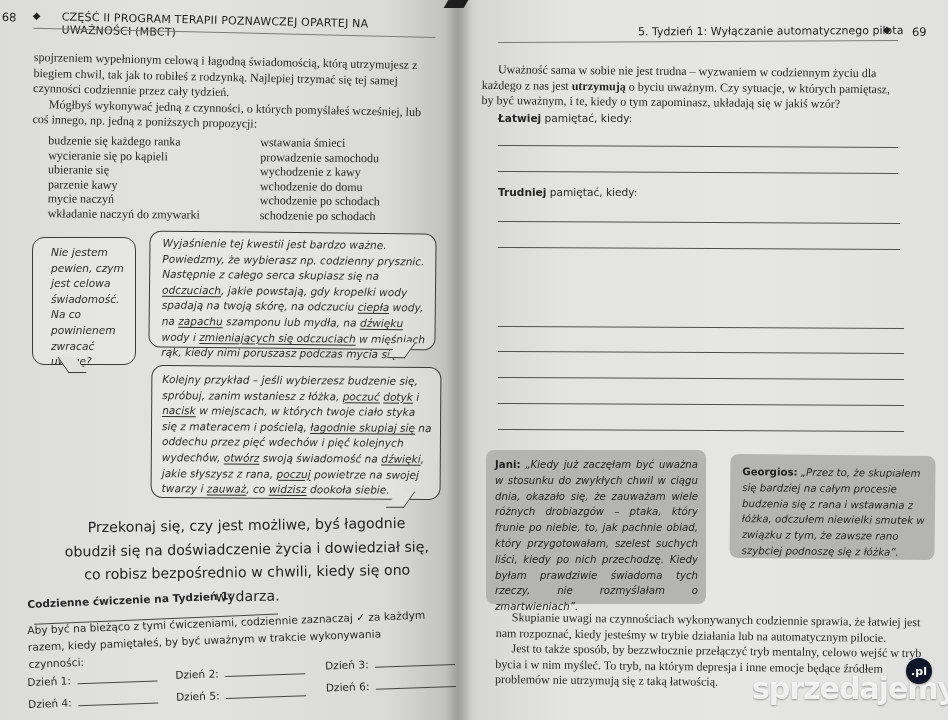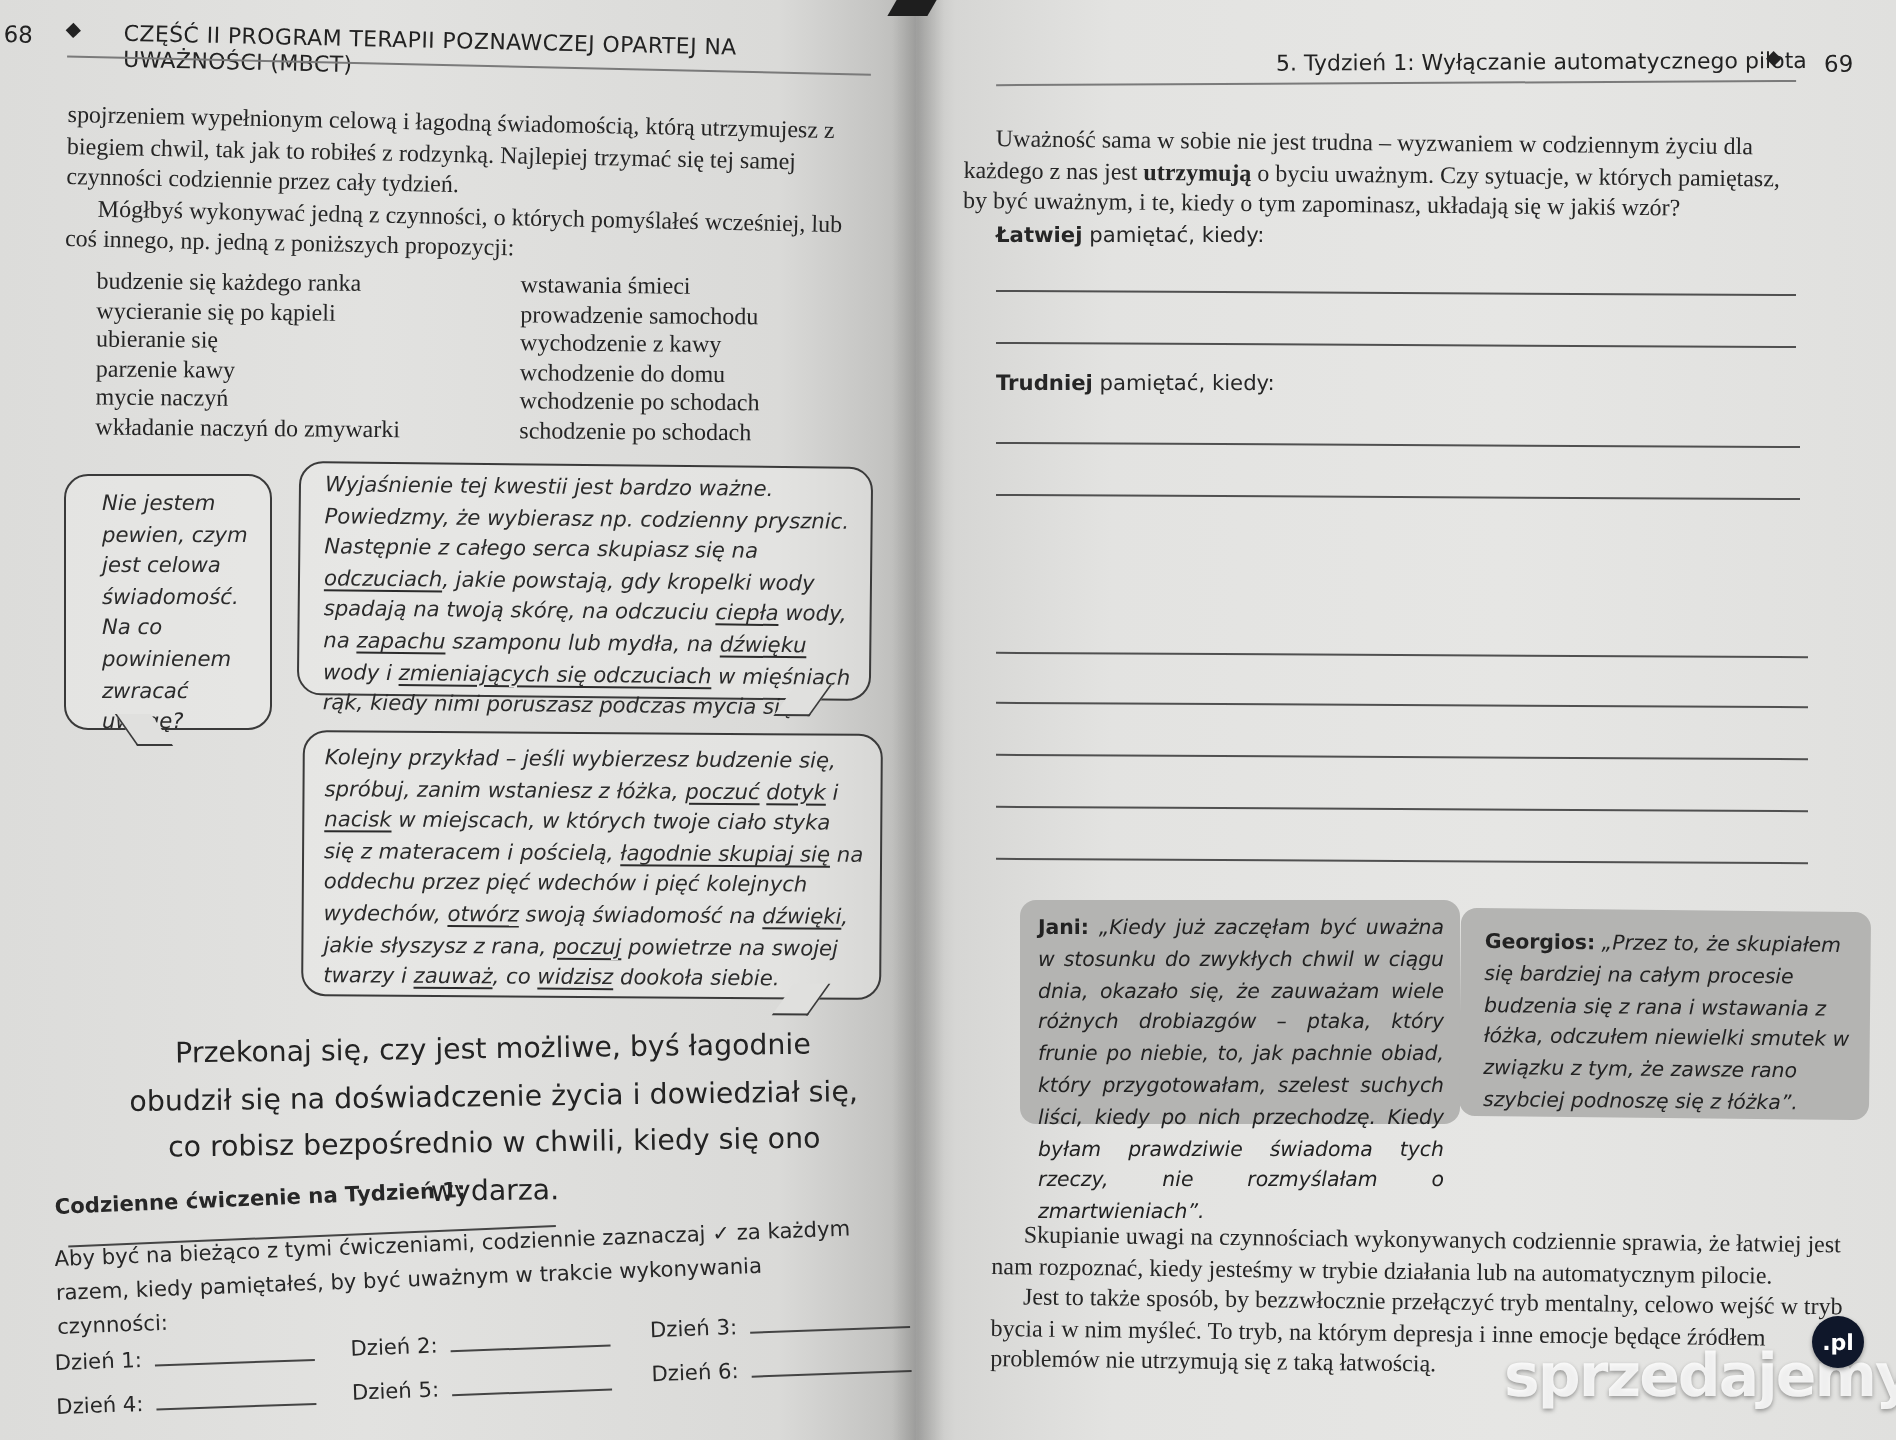--- a/index.html
+++ b/index.html
@@ -88,21 +88,21 @@
   .prompt { position: absolute; font-family: "DejaVu Sans", sans-serif; font-size: 10.6px; color: #262626; }
   .prompt b { font-weight: bold; }
   .write-line { position: absolute; height: 0; border-top: 1px solid #505050; }
   .end-week { position: absolute; left: 40px; top: 262px; width: 412px; font-family: "DejaVu Sans", sans-serif; font-size: 10.3px; line-height: 15.4px; color: #262626; text-align: justify; }
 
   .quote-box {
     position: absolute; background: #b4b4b2; border-radius: 8px;
     font-family: "DejaVu Sans", sans-serif; font-style: oblique; font-size: 10.2px; line-height: 15.8px; color: #222;
   }
   .quote-box b { font-style: normal; font-weight: bold; }
-  .quote-jani { left: 52px; top: 450px; width: 220px; height: 112px; padding: 7px 8px 0 9px; text-align: justify; }
+  .quote-jani { left: 28px; top: 450px; width: 220px; height: 154px; padding: 7px 8px 0 9px; text-align: justify; }
   .quote-georgios { left: 272px; top: 455px; width: 205px; height: 104px; padding: 10px 8px 0 12px; transform: rotate(0.6deg); }
 
   .right-outro { position: absolute; left: 38px; top: 610px; width: 440px; transform: rotate(0.7deg); transform-origin: left top; }
 
   
   .watermark { position: absolute; left: 752px; top: 660px; height: 46px; display: flex; align-items: flex-end; }
   .watermark .wm-text {
     font-family: "DejaVu Sans", sans-serif; font-weight: bold; font-size: 30px; letter-spacing: -1px;
     color: rgba(255,255,255,0.85); text-shadow: 0 1px 2px rgba(0,0,0,0.35);
   }

